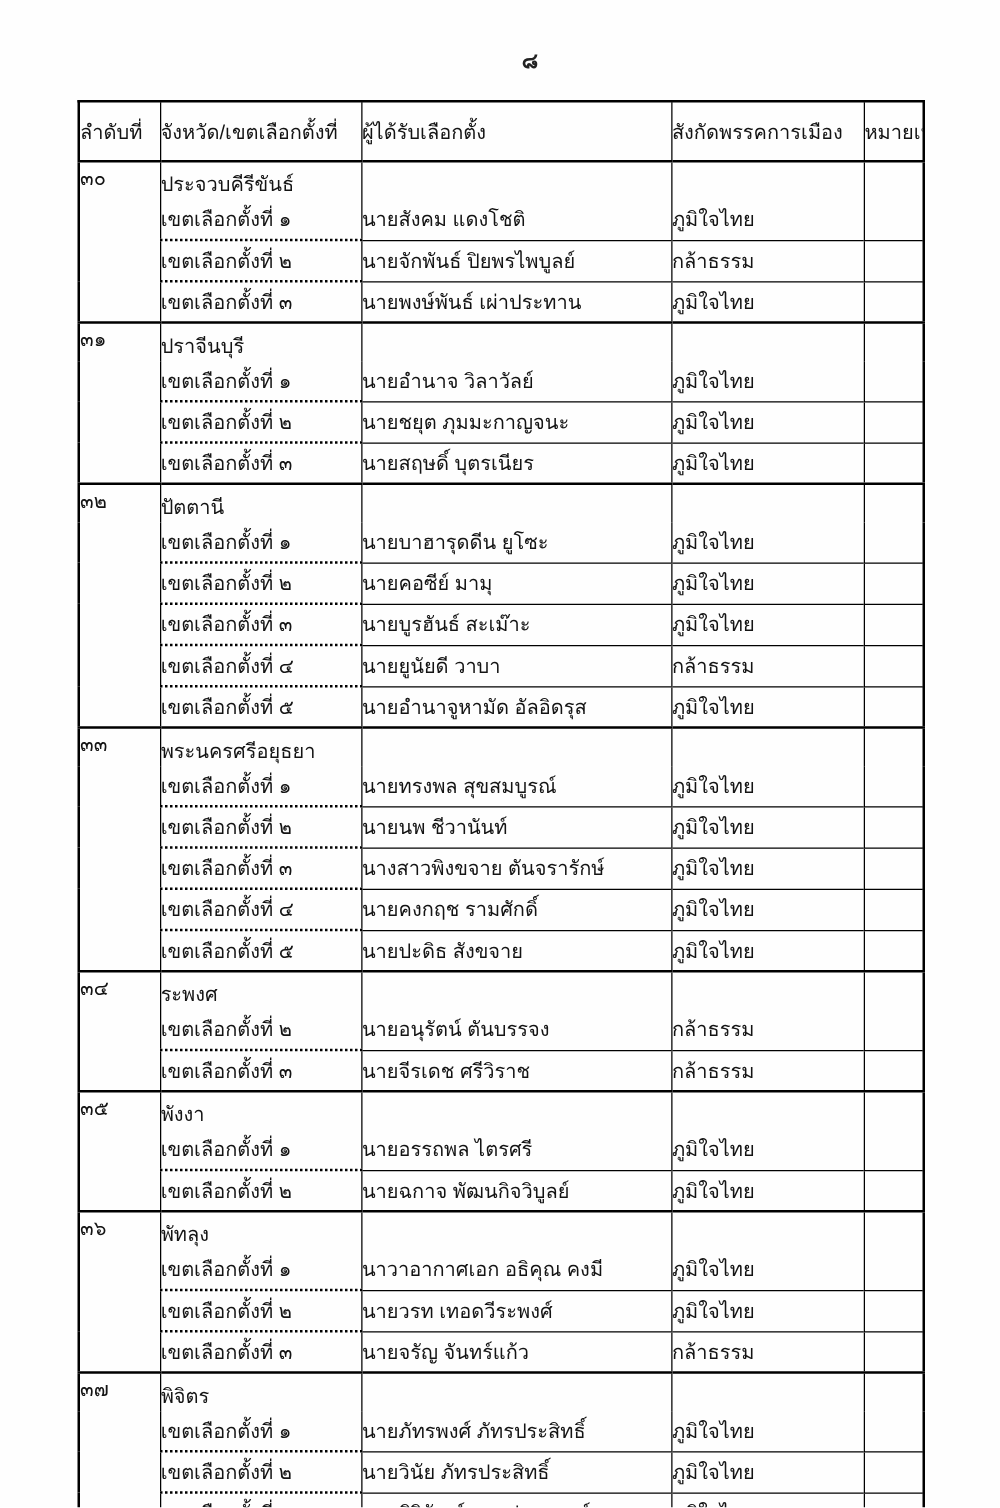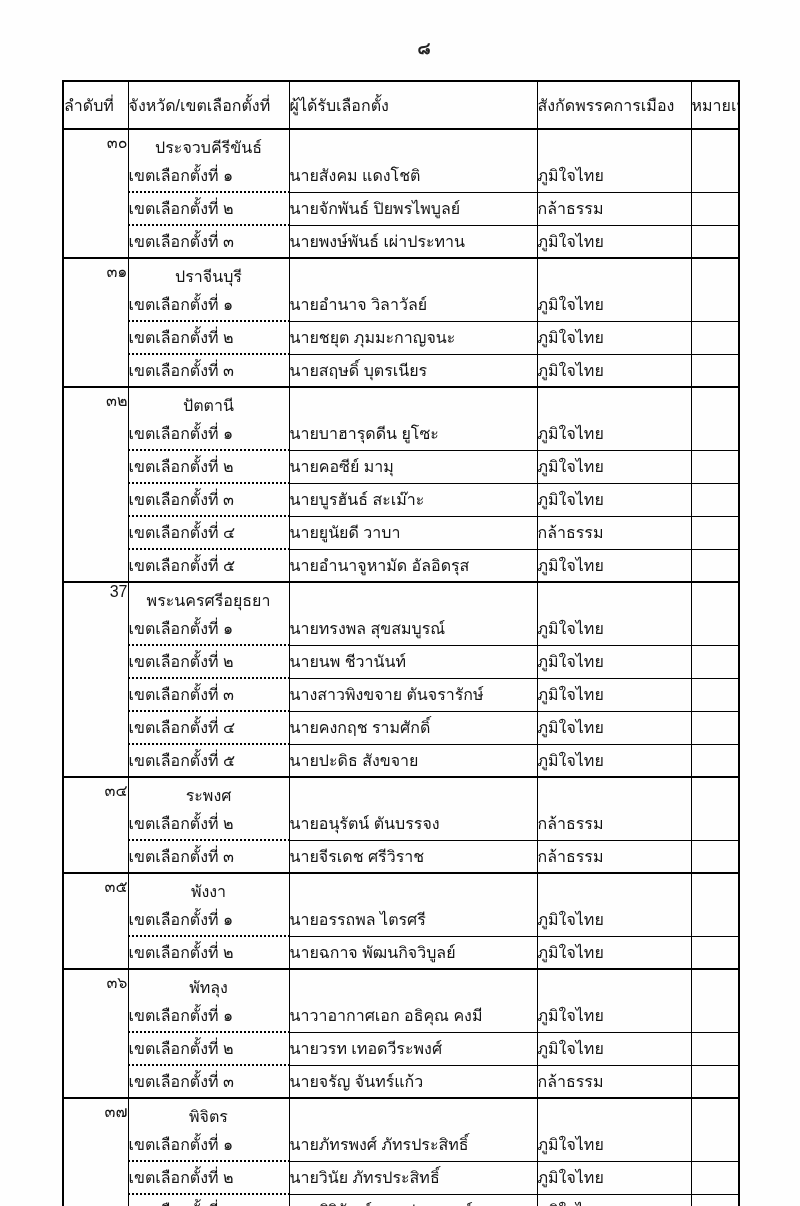--- a/index.html
+++ b/index.html
@@ -47,29 +47,29 @@
   }
   thead th {
     height: 46px;
     text-align: left;
     vertical-align: middle;
     border-bottom: 1.5px solid #000;
   }
   tr.prov td { height: 30px; }
   tr.dist td { height: 31px; }
   td.no {
-    text-align: right;
+    text-align: left;
     vertical-align: top;
     padding-top: 6px;
   }
   td.district, td.prov-name {
     padding-left: 9px;
     vertical-align: middle;
   }
-  td.prov-name { vertical-align: bottom; padding-bottom: 2px; text-align: center; }
+  td.prov-name { vertical-align: bottom; padding-bottom: 2px; }
   td.person { padding-left: 15px; vertical-align: middle; margin-left: 20px; }
   td.party  { padding-left: 12px; vertical-align: middle; font-family: Liberation Serif, serif; }
   td.note   { }
   
   tr.block-start td { border-top: 2px solid #000; }
   
   tr.dist:not(.first) td.district { border-top: 2px dotted #000; }
   tr.dist:not(.first) td.person,
   tr.dist:not(.first) td.party,
   tr.dist:not(.first) td.note { border-top: 1.5px solid #000; }
@@ -179,21 +179,21 @@
           <td class="party">กล้าธรรม</td>
           <td class="note"></td>
         </tr>
         <tr class="dist">
           <td class="district">เขตเลือกตั้งที่ ๕</td>
           <td class="person">นายอำนาจูหามัด  อัลอิดรุส</td>
           <td class="party">ภูมิใจไทย</td>
           <td class="note"></td>
         </tr>
         <tr class="prov block-start">
-          <td class="no" rowspan="6">37</td>
+          <td class="no" rowspan="6">๓๓</td>
           <td class="prov-name">พระนครศรีอยุธยา</td>
           <td class="person"></td>
           <td class="party"></td>
           <td class="note"></td>
         </tr>
         <tr class="dist first">
           <td class="district">เขตเลือกตั้งที่ ๑</td>
           <td class="person">นายทรงพล  สุขสมบูรณ์</td>
           <td class="party">ภูมิใจไทย</td>
           <td class="note"></td>

